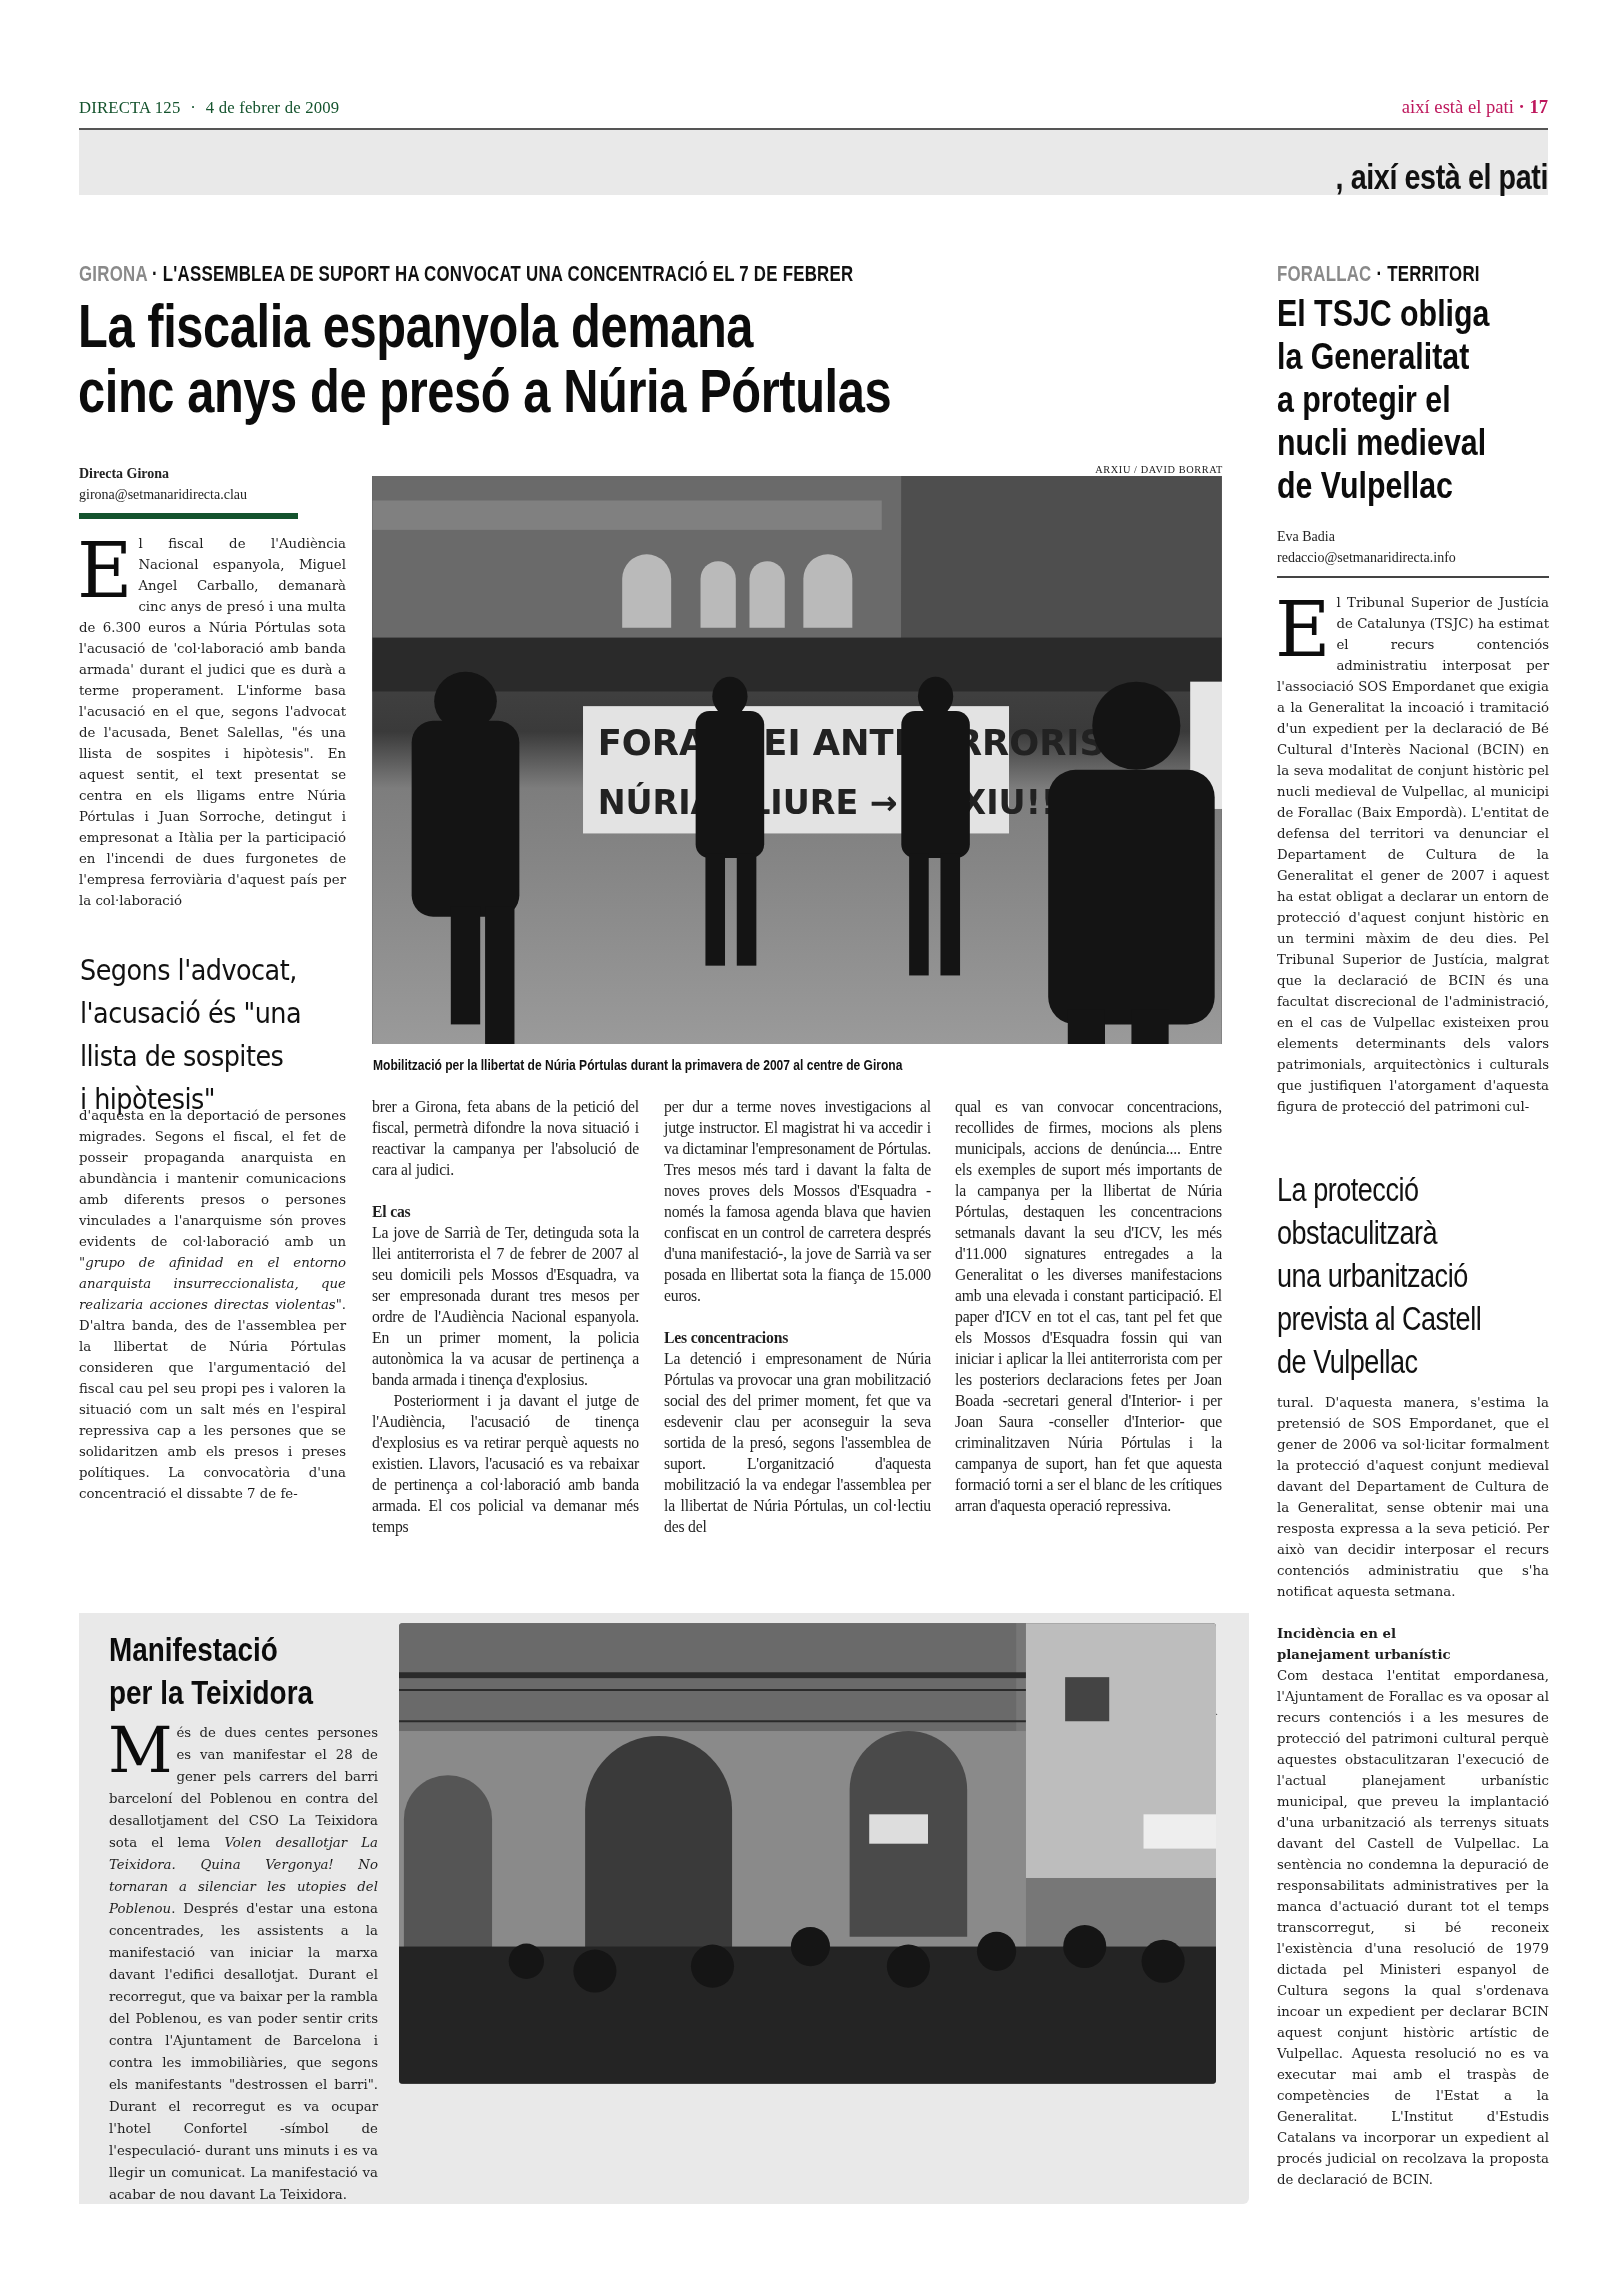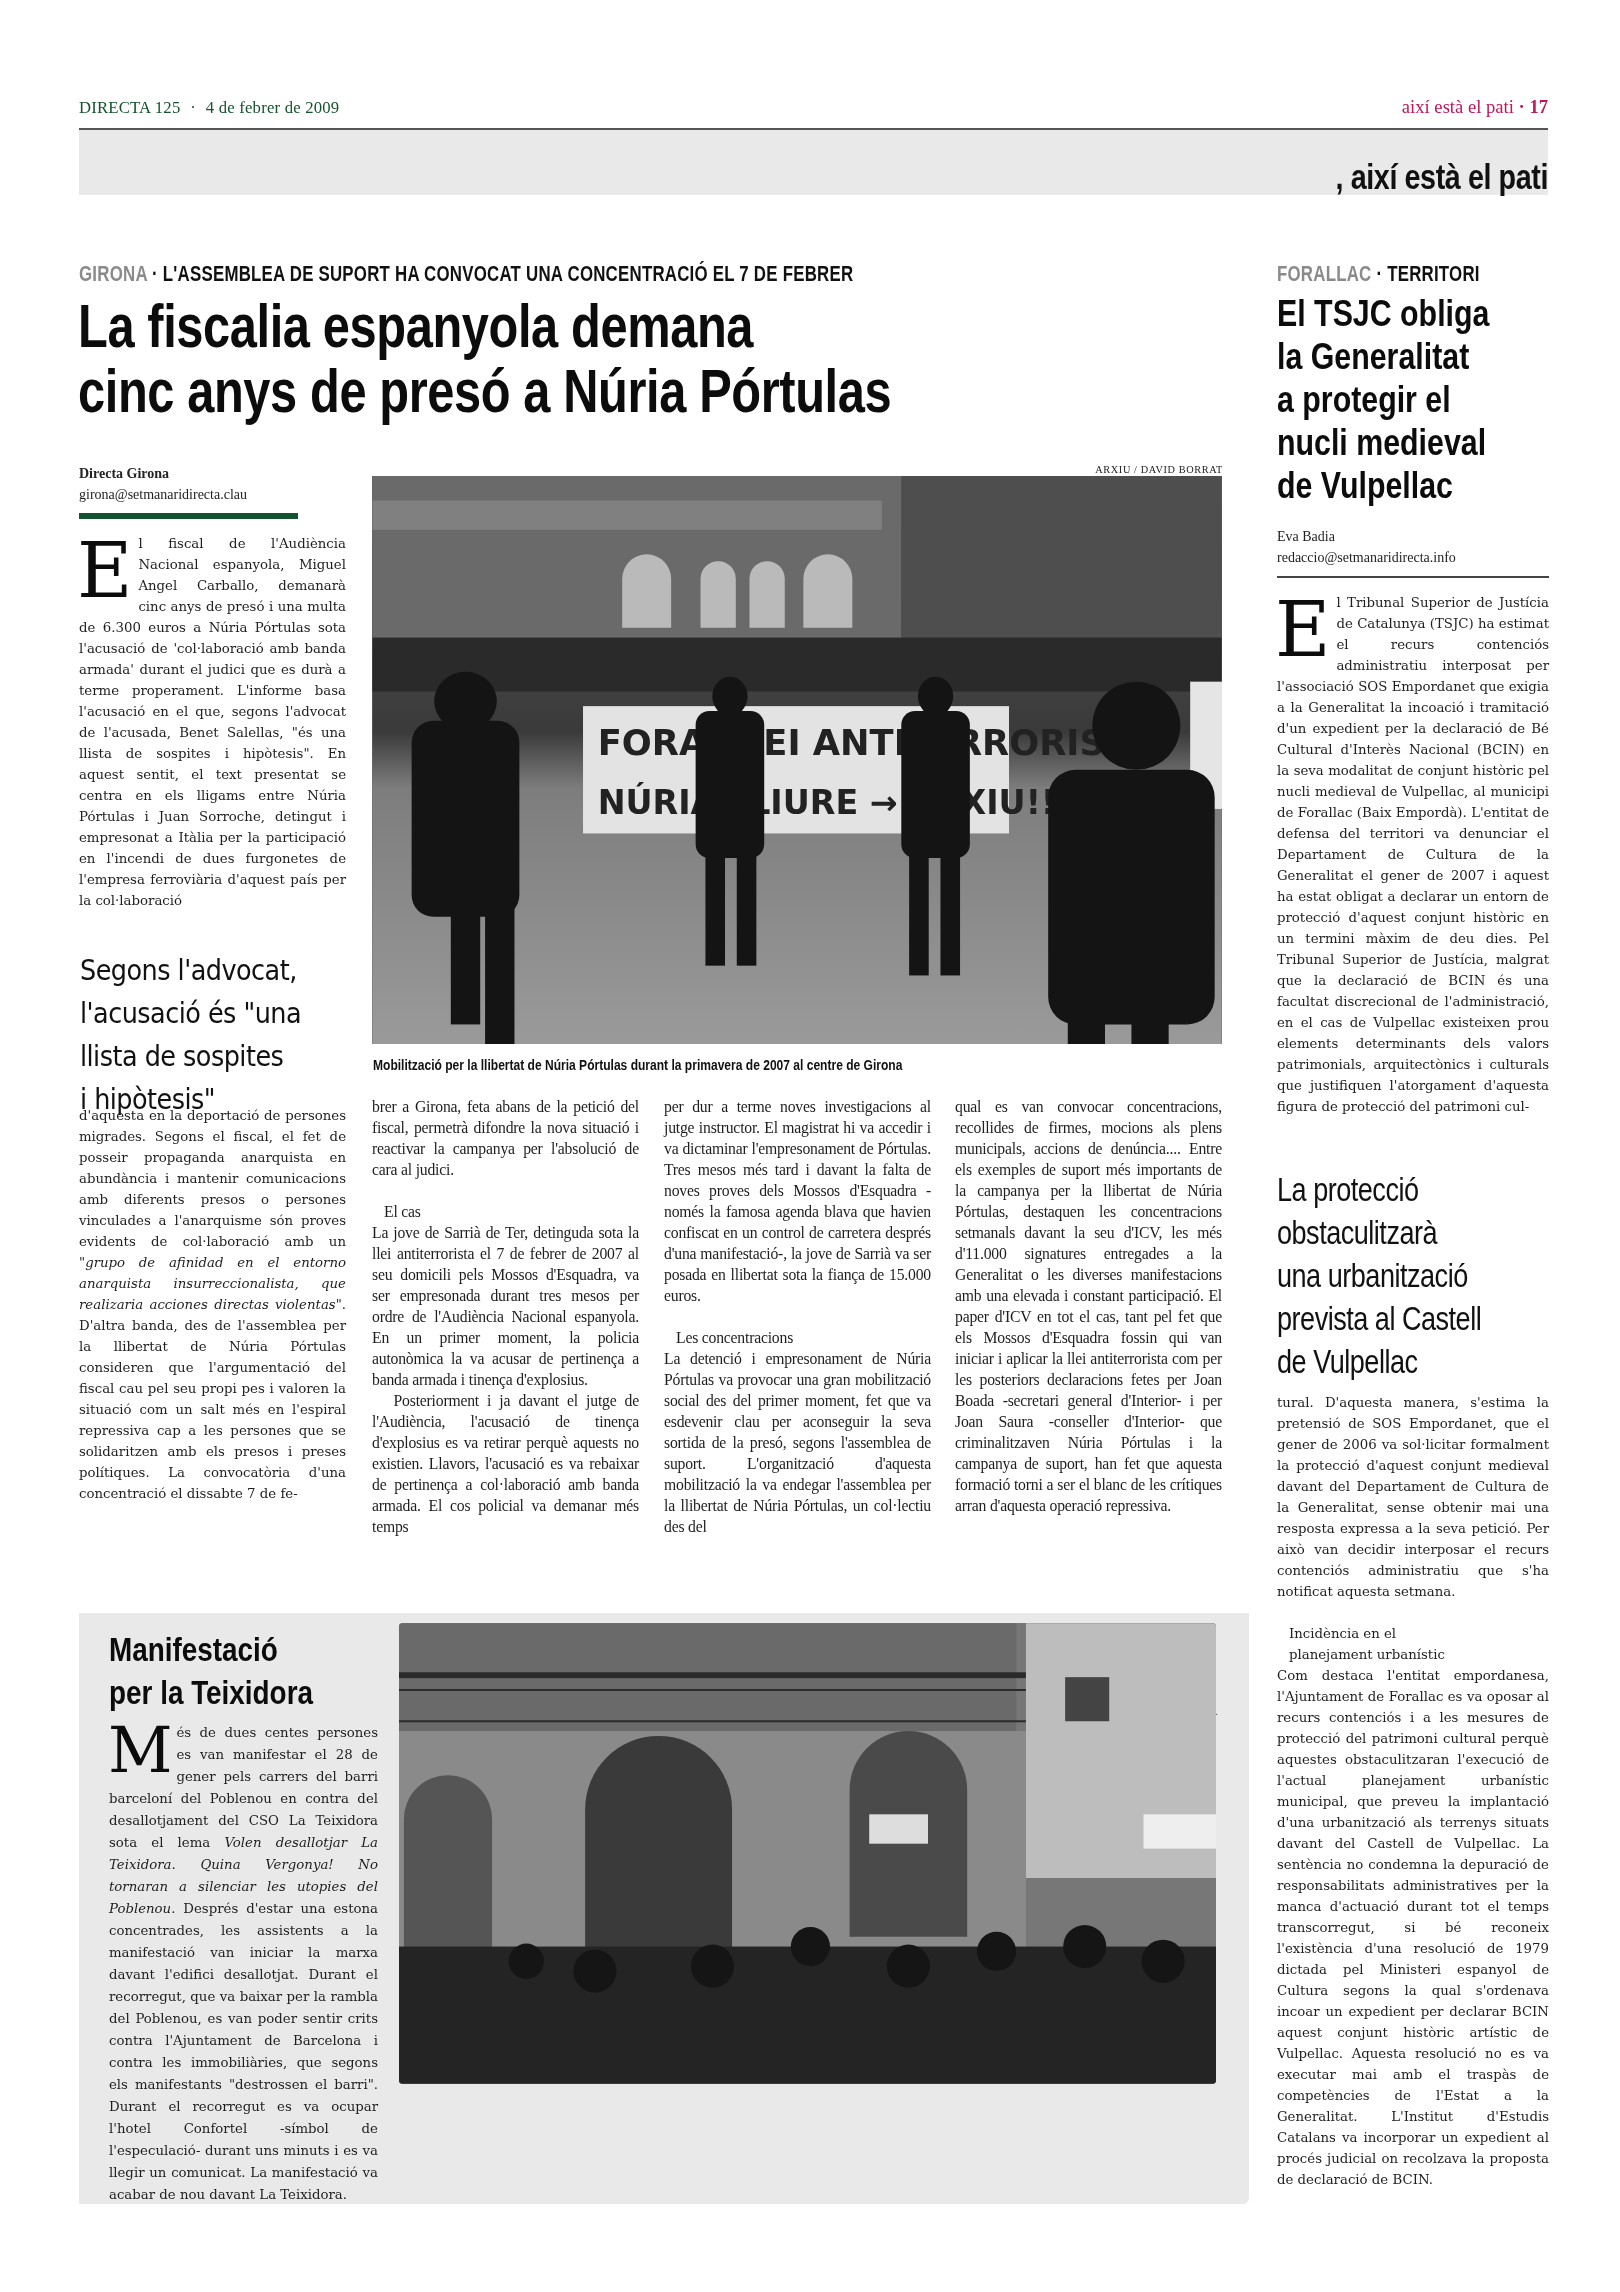--- a/index.html
+++ b/index.html
@@ -32,21 +32,21 @@
   .credit-main { right: 397px; top: 464px; }
 
   .photo { overflow: hidden; }
   .photo-main { left: 372px; top: 476px; width: 850px; height: 568px; background: #6e6e6e; }
   .caption-main { left: 373px; top: 1057px; font-family: "Liberation Sans", sans-serif; font-weight: bold; font-size: 14.7px; color: #111; transform: scaleX(0.82); transform-origin: left center; white-space: nowrap; }
 
   .col { font-family: "DejaVu Serif", serif; font-size: 13.3px; line-height: 21px; color: #1e1e1e; text-align: justify; hyphens: manual; }
   .col-narrow { font-family: "Liberation Serif", serif; font-size: 15.7px; line-height: 21px; letter-spacing: -0.2px; }
   .col p { margin: 0; }
   .col .indent { text-indent: 21.6px; }
-  .col .subhead { font-weight: normal; margin-top: 20.6px; margin-left: 12px; }
+  .col .subhead { font-weight: bold; margin-top: 20.6px; }
   .dropcap { float: left; font-family: "DejaVu Serif", serif; font-size: 76px; line-height: 63px; margin: 5.9px 5.9px 0 -2px; color: #0c0c0c; }
 
   .col-a1 { left: 79px; top: 533px; width: 267px; }
   .pullquote { font-family: "DejaVu Sans", sans-serif; font-size: 29px; line-height: 43px; color: #111; letter-spacing: -0.6px; transform: scaleX(0.88); transform-origin: left top; white-space: nowrap; }
   .pq-main { left: 80px; top: 949px; }
   .col-a2 { left: 79px; top: 1105px; width: 267px; }
   .col-b { left: 372px; top: 1096px; width: 267px; }
   .col-c { left: 664px; top: 1096px; width: 267px; }
   .col-d { left: 955px; top: 1096px; width: 267px; }
 

